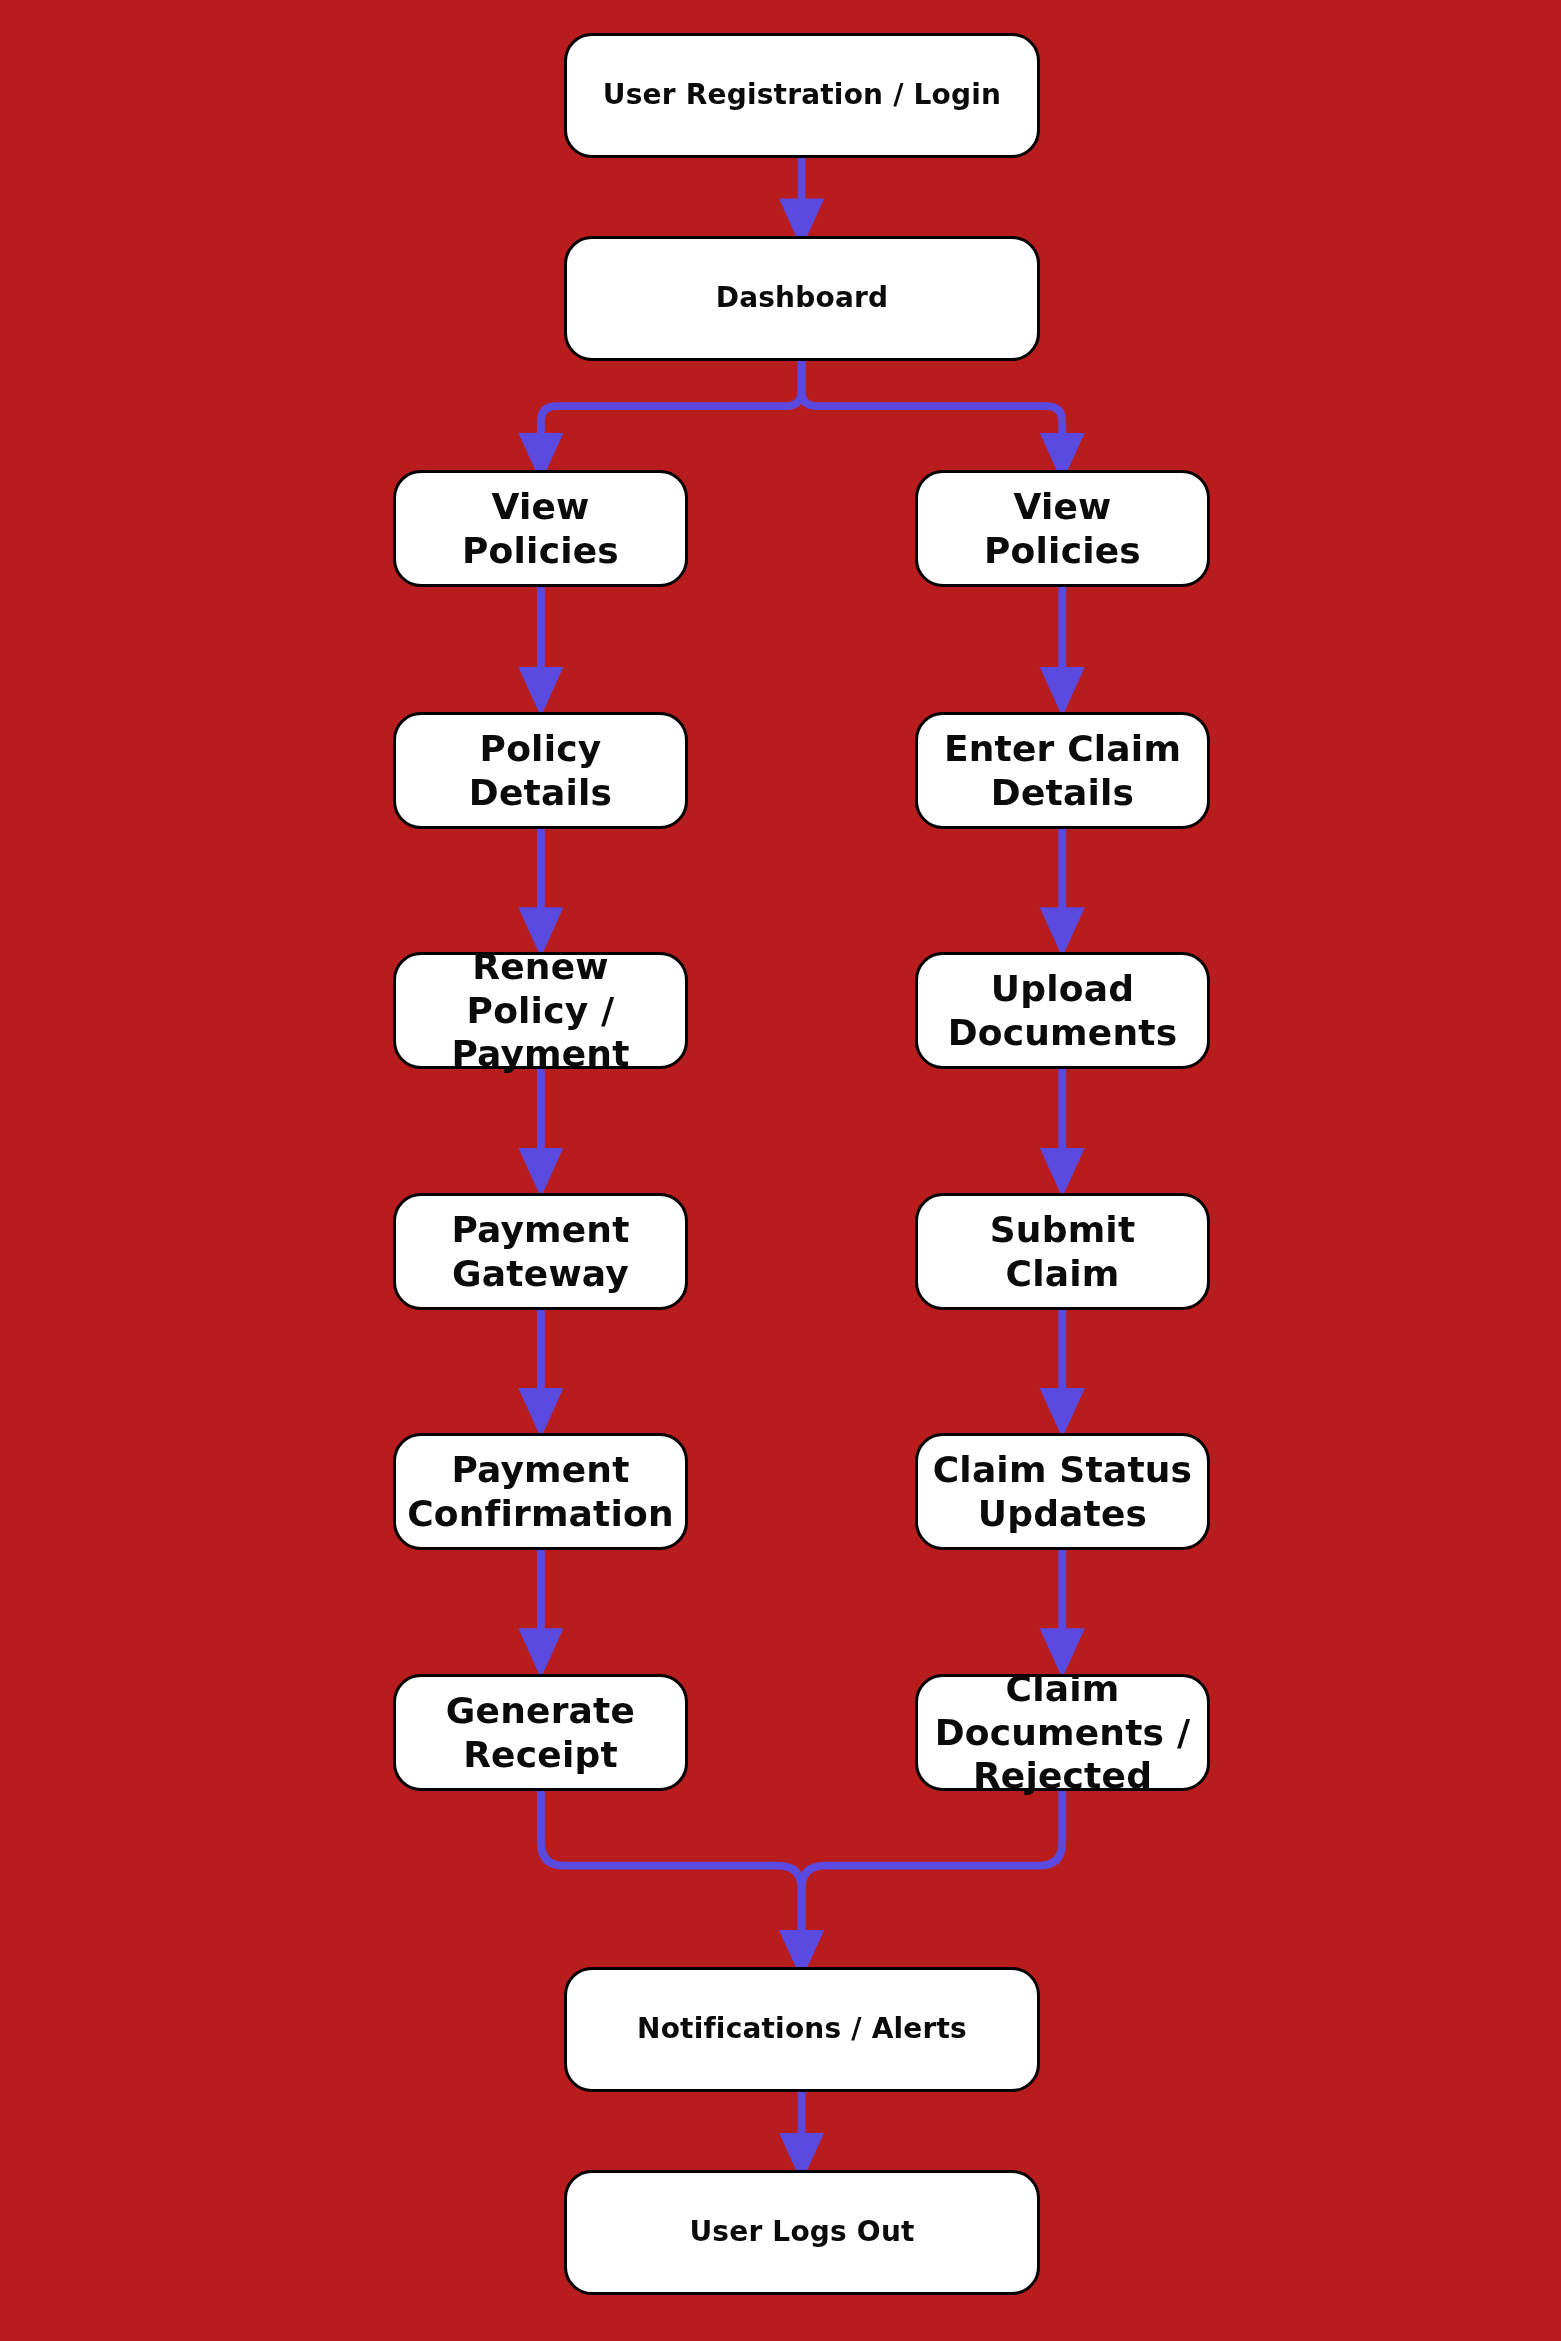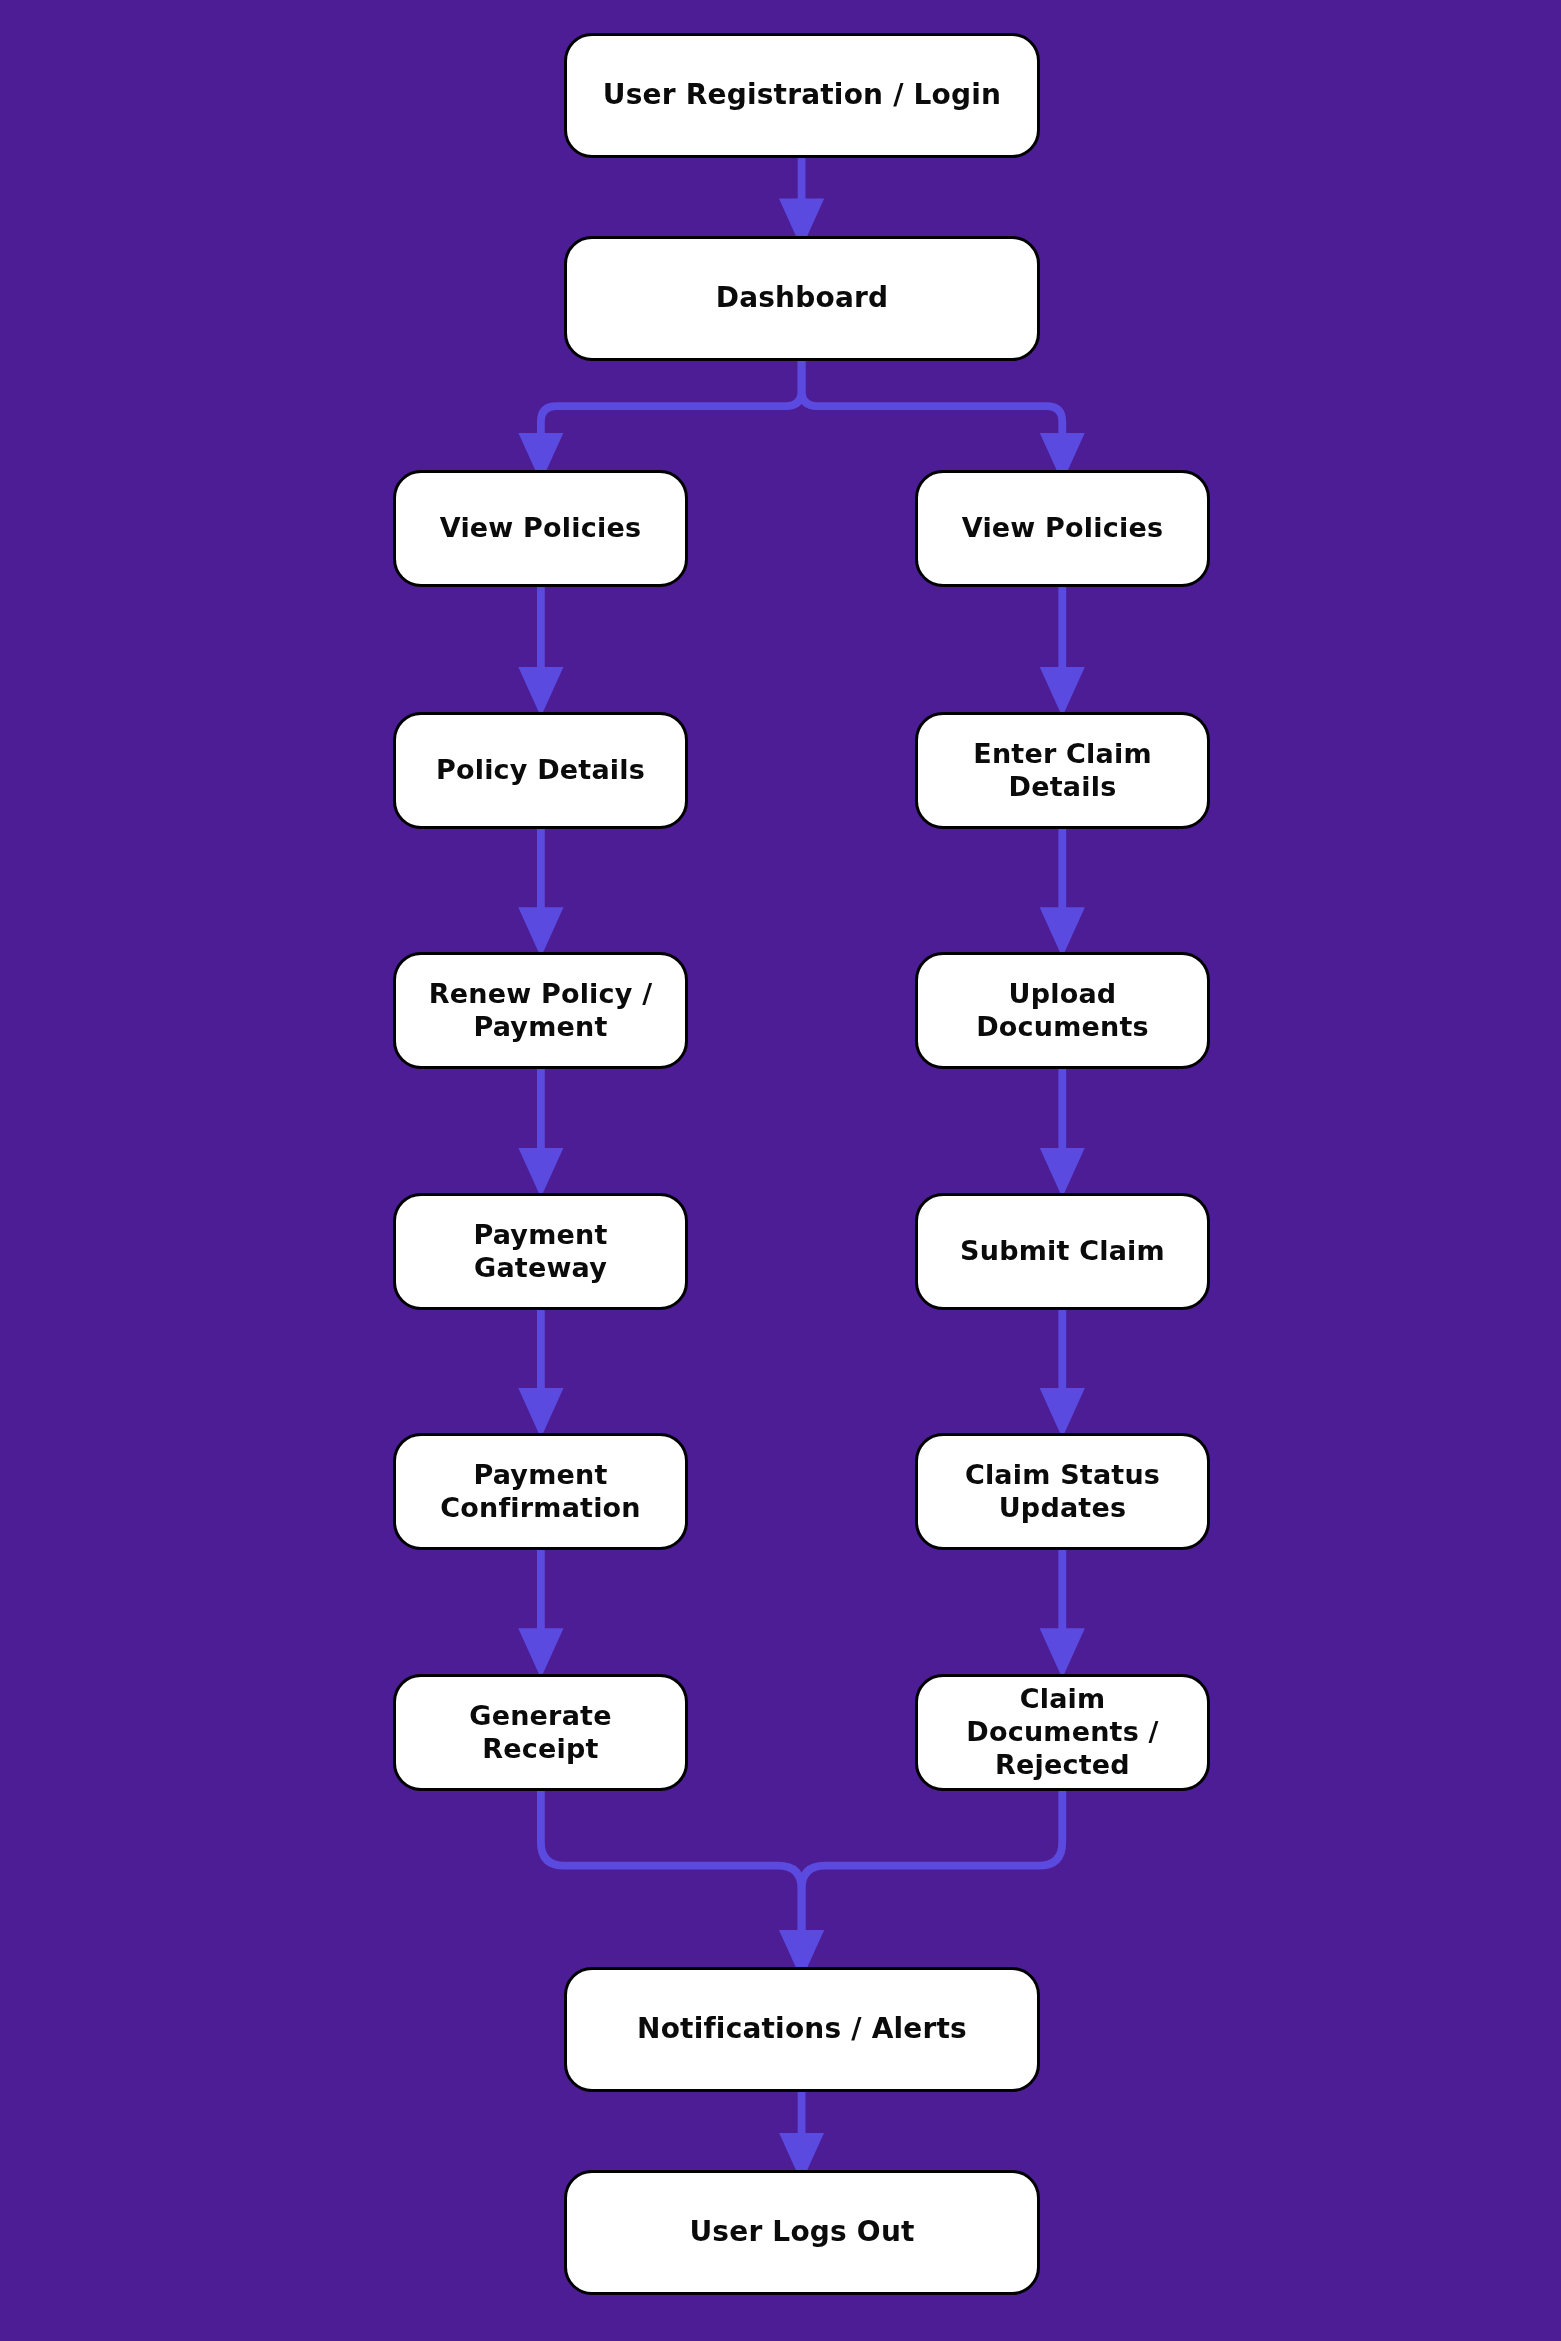--- a/index.html
+++ b/index.html
@@ -10,42 +10,42 @@
   body {
     width: 1561px;
     height: 2342px;
     font-family: "DejaVu Sans", sans-serif;
     overflow: hidden;
   }
   #stage {
     position: relative;
     width: 1561px;
     height: 2342px;
-    background: #4c1d95;
+    background: #b91c1c;
   }
   svg.edges {
     position: absolute;
     left: 0;
     top: 0;
     width: 1561px;
     height: 2342px;
   }
   .node {
     position: absolute;
     box-sizing: border-box;
     background: #ffffff;
     border: 3.1px solid #000000;
     border-radius: 28px;
     display: flex;
     align-items: center;
     justify-content: center;
     text-align: center;
     color: #0b0b0b;
     font-weight: bold;
-    font-size: 27px;
+    font-size: 36px;
     line-height: 1.22;
     padding: 4.7px 11px;
     letter-spacing: 0.2px;
   }
   .node.wide { font-size: 28px; }
 </style>
 </head>
 <body>
 
 <div id="stage">

